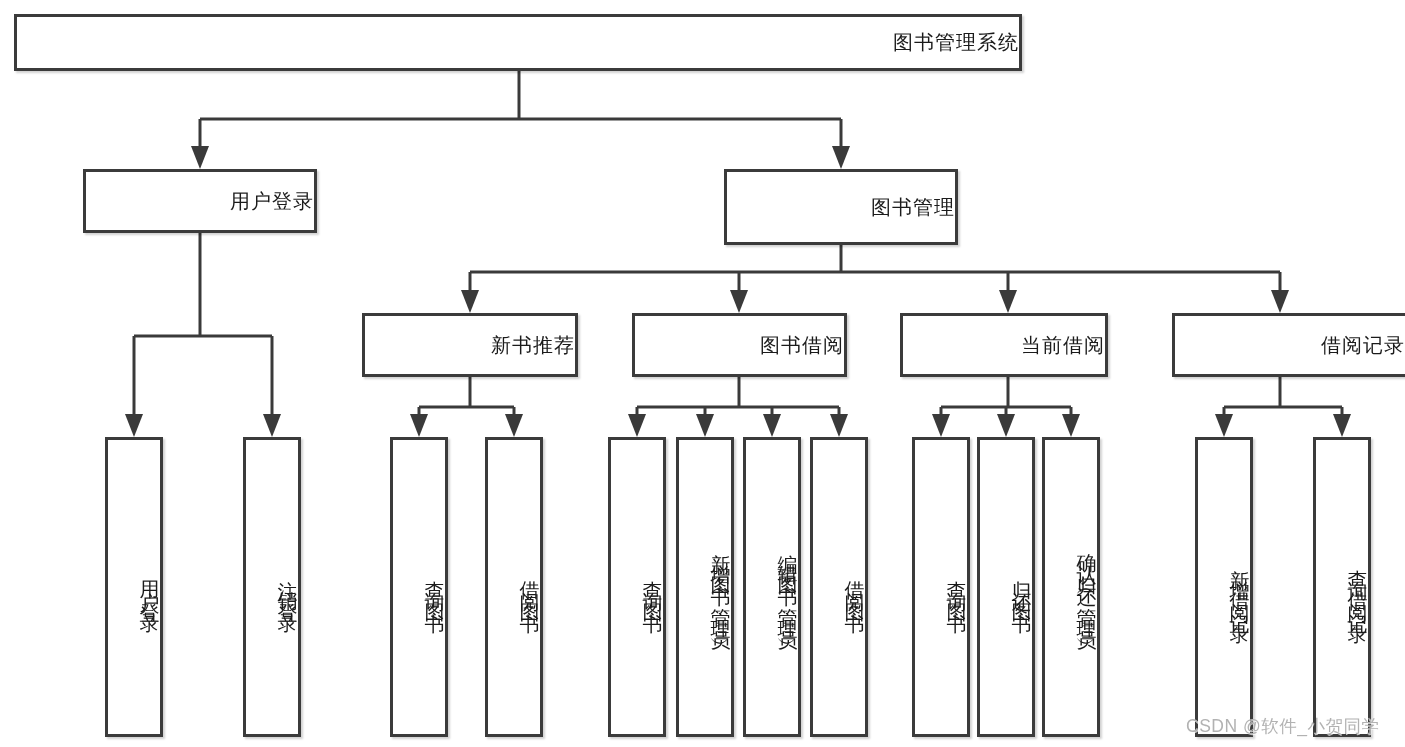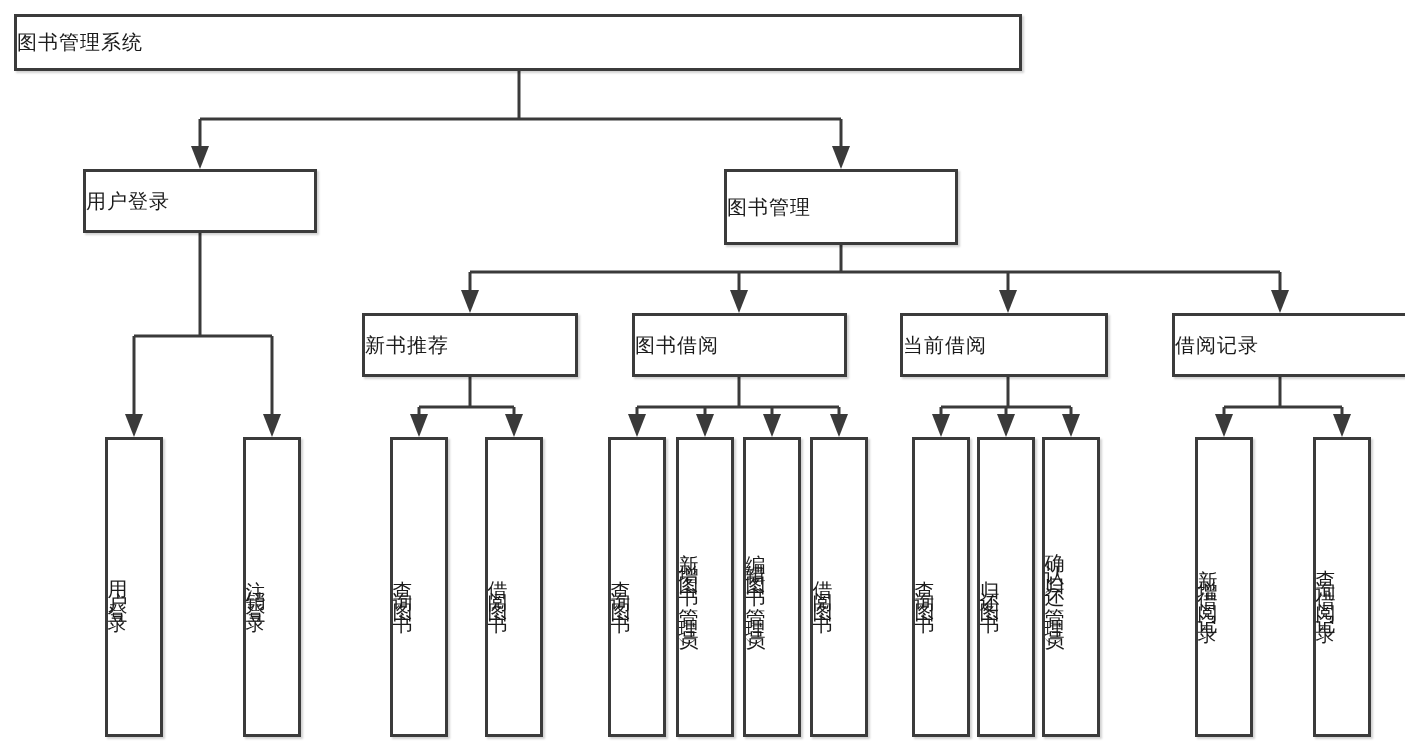--- a/index.html
+++ b/index.html
@@ -19,21 +19,21 @@
     overflow:hidden;
   }
   svg.connectors{position:absolute;left:0;top:0;}
   svg.connectors path{stroke:var(--line);stroke-width:3;fill:none;}
   svg.connectors polygon{fill:var(--line);stroke:none;}
   .node{
     position:absolute;
     box-sizing:border-box;
     background:var(--box-bg);
     border:3px solid var(--box-border);
-    display:flex;align-items:center;justify-content:flex-start;
+    display:flex;align-items:center;justify-content:flex-end;
     box-shadow:2px 2px 2px rgba(0,0,0,0.18);
     font-size:20px;
     letter-spacing:1px;
     text-align:center;
   }
   .vbox .vtext{
     writing-mode:vertical-rl;
     text-orientation:mixed;
     letter-spacing:11px;
     line-height:1;
@@ -192,13 +192,14 @@
     <span class="vtext">确认归还（管理员）</span>
   </div>
 
   <div class="node vbox" style="left:1195px;top:437px;width:58px;height:300px">
     <span class="vtext">新增借阅记录</span>
   </div>
   <div class="node vbox" style="left:1313px;top:437px;width:58px;height:300px">
     <span class="vtext">查询借阅记录</span>
   </div>
 
+  <div class="watermark">CSDN @软件_小贺同学</div>
 </div>
 
 </body></html>

